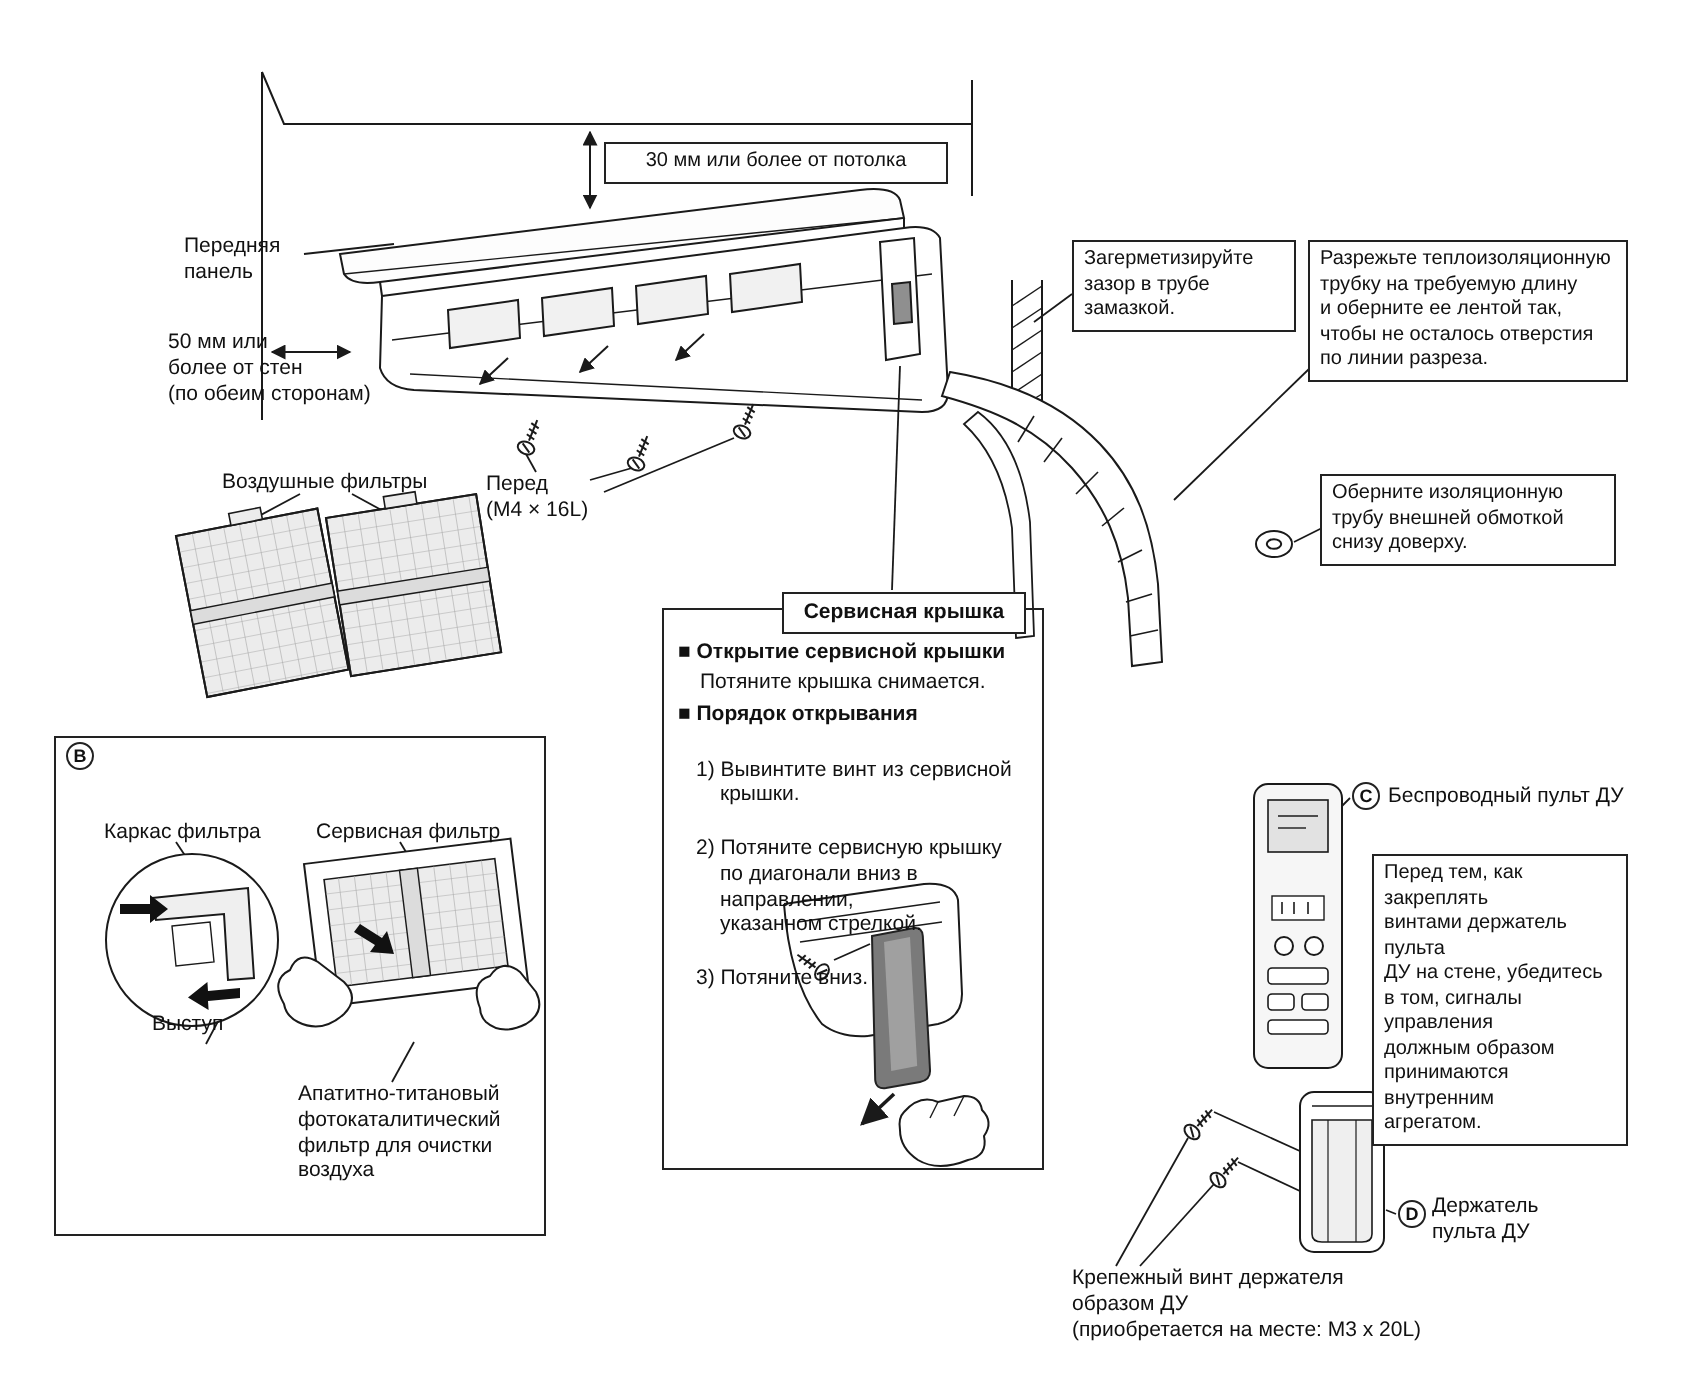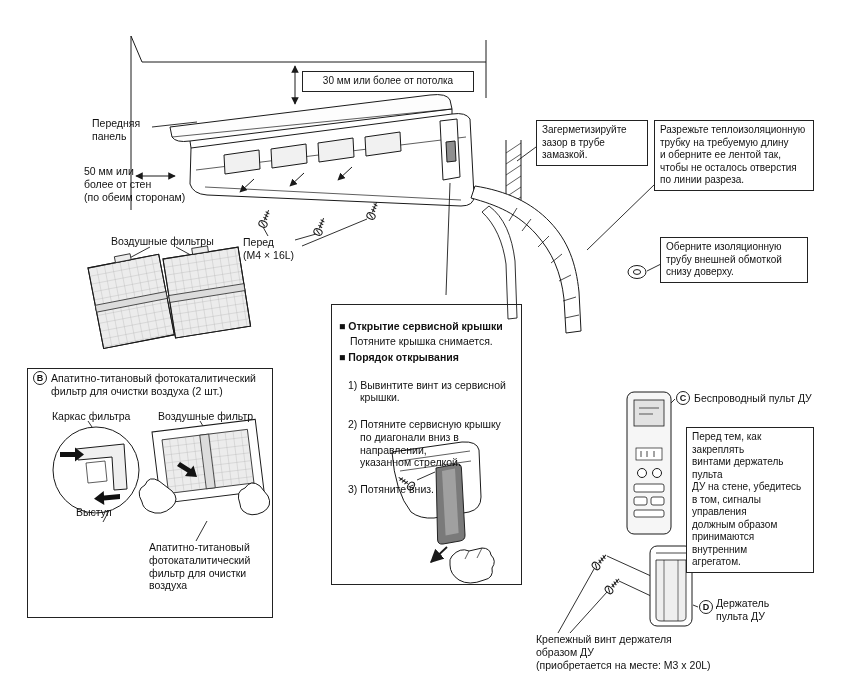--- a/index.html
+++ b/index.html
@@ -237,38 +237,37 @@
   <div class="box" style="left:654px; top:120px; width:160px;">Разрежьте теплоизоляционную
 трубку на требуемую длину
 и оберните ее лентой так,
 чтобы не осталось отверстия
 по линии разреза.</div>
   <div class="box" style="left:660px; top:237px; width:148px;">Оберните изоляционную
 трубу внешней обмоткой
 снизу доверху.</div>
 
   <div class="frame" style="left:331px; top:304px; width:191px; height:281px;"></div>
+  <div class="box bold center" style="left:391px; top:296px; width:122px; font-size:10.5px;">Сервисная крышка</div>
   <div class="svc-txt bold" style="left:339px; top:320px; width:178px;">■ Открытие сервисной крышки</div>
   <div class="svc-txt" style="left:350px; top:335px; width:168px;">Потяните крышка снимается.</div>
   <div class="svc-txt bold" style="left:339px; top:351px; width:178px;">■ Порядок открывания</div>
   <div class="svc-txt" style="left:348px; top:366px; width:172px;">
     <div class="step">1) Вывинтите винт из сервисной
 крышки.</div>
     <div class="step">2) Потяните сервисную крышку
 по диагонали вниз в направлении,
 указанном стрелкой.</div>
     <div class="step">3) Потяните вниз.</div>
   </div>
 
   <div class="frame" style="left:27px; top:368px; width:246px; height:250px;"></div>
   <span class="badge" style="left:33px; top:371px;">B</span>
-  <div class="lbl" style="left:51px; top:372px; width:220px;">Апатитно-титановый фотокаталитический
-фильтр для очистки воздуха (2 шт.)</div>
   <div class="lbl" style="left:52px; top:410px; width:90px;">Каркас фильтра</div>
-  <div class="lbl" style="left:158px; top:410px; width:100px;">Воздушные фильтр</div>
+  <div class="lbl" style="left:158px; top:410px; width:100px;">Сервисная фильтр</div>
   <div class="lbl" style="left:76px; top:506px; width:50px;">Выступ</div>
   <div class="lbl" style="left:149px; top:541px; width:118px;">Апатитно-титановый
 фотокаталитический
 фильтр для очистки
 воздуха</div>
 
   <span class="badge" style="left:676px; top:391px;">C</span>
   <div class="lbl" style="left:694px; top:392px; width:140px;">Беспроводный пульт ДУ</div>
   <div class="box" style="left:686px; top:427px; width:128px;">Перед тем, как закреплять
 винтами держатель пульта

